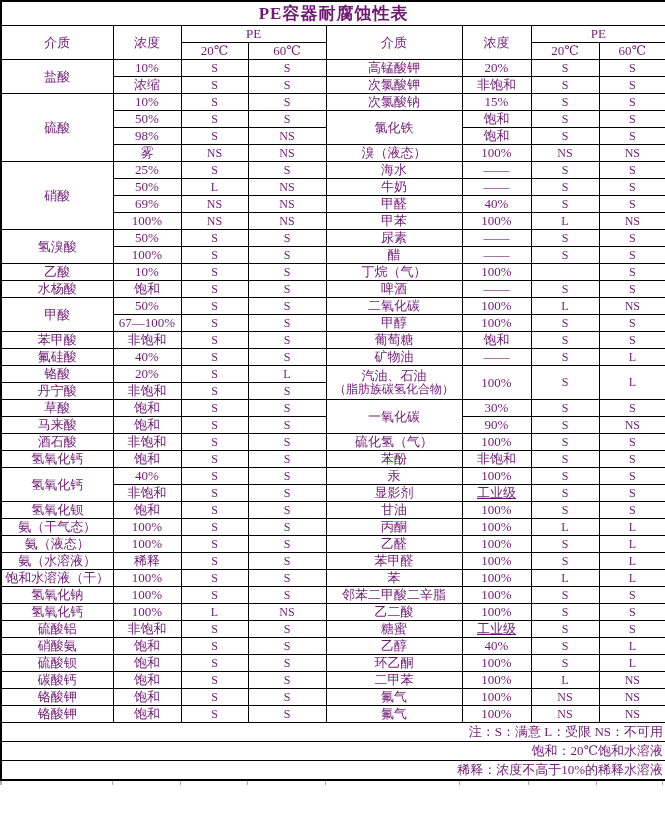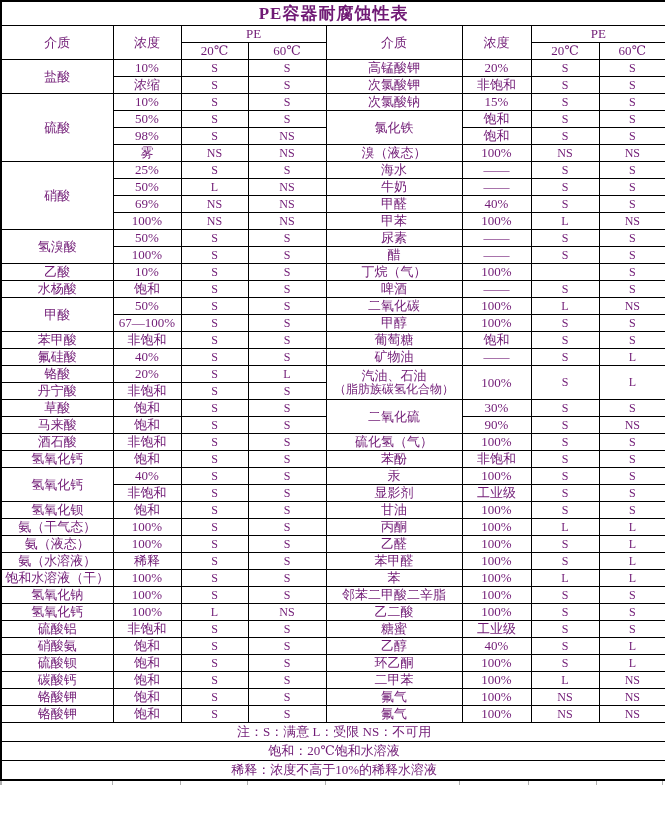--- a/index.html
+++ b/index.html
@@ -3,24 +3,24 @@
 <meta charset="utf-8">
 <style>
   html,body{margin:0;padding:0;background:#ffffff;}
   #page{width:591px;background:#ffffff;font-family:"Liberation Serif","DejaVu Serif",serif;color:#701a75;}
   table{border-collapse:collapse;table-layout:fixed;width:665px;border:2px solid #000;}
   td{border:1px solid #000;text-align:center;vertical-align:middle;padding:0 2px;overflow:hidden;white-space:nowrap;font-size:13px;}
   tr.title-row td{height:19px;font-size:17px;font-weight:bold;letter-spacing:1px;}
   tr.head td{height:16px;font-size:13px;}
   tbody#data-body td{height:16px;line-height:1.05;}
   td.rate{font-size:12px;font-family:"Liberation Serif","DejaVu Serif",serif;}
-  td.u, span.u{}
+  td.u, span.u{text-decoration:underline;}
   td.two-line{white-space:normal;line-height:1.05;}
   td.two-line .m2{font-size:12px;}
-  tr.note-row td{height:17px;text-align:center;padding-left:3px;position:relative;font-size:13px;border-left:2px solid #000;border-right:2px solid #000;}
+  tr.note-row td{height:17px;text-align:right;padding-left:3px;position:relative;font-size:13px;border-left:2px solid #000;border-right:2px solid #000;}
   .note-right{position:absolute;left:323px;top:16px;height:100%;display:flex;align-items:center;}
   #sliver{display:flex;width:661px;height:4px;border-left:2px solid #b0b0b0;}
   #sliver div{border-right:1px solid #b0b0b0;height:100%;}
 </style>
 </head>
 <body>
 
 <div id="page">
   <table>
     <colgroup>
@@ -240,21 +240,21 @@
           <td rowspan="1">丹宁酸</td>
           <td rowspan="1">非饱和</td>
           <td class="rate" rowspan="1">S</td>
           <td class="rate" rowspan="1">S</td>
         </tr>
         <tr>
           <td rowspan="1">草酸</td>
           <td rowspan="1">饱和</td>
           <td class="rate" rowspan="1">S</td>
           <td class="rate" rowspan="1">S</td>
-          <td rowspan="2">二氧化硫</td>
+          <td rowspan="2">一氧化碳</td>
           <td rowspan="1">30%</td>
           <td class="rate" rowspan="1">S</td>
           <td class="rate" rowspan="1">S</td>
         </tr>
         <tr>
           <td rowspan="1">马来酸</td>
           <td rowspan="1">饱和</td>
           <td class="rate" rowspan="1">S</td>
           <td class="rate" rowspan="1">S</td>
           <td rowspan="1">90%</td>

